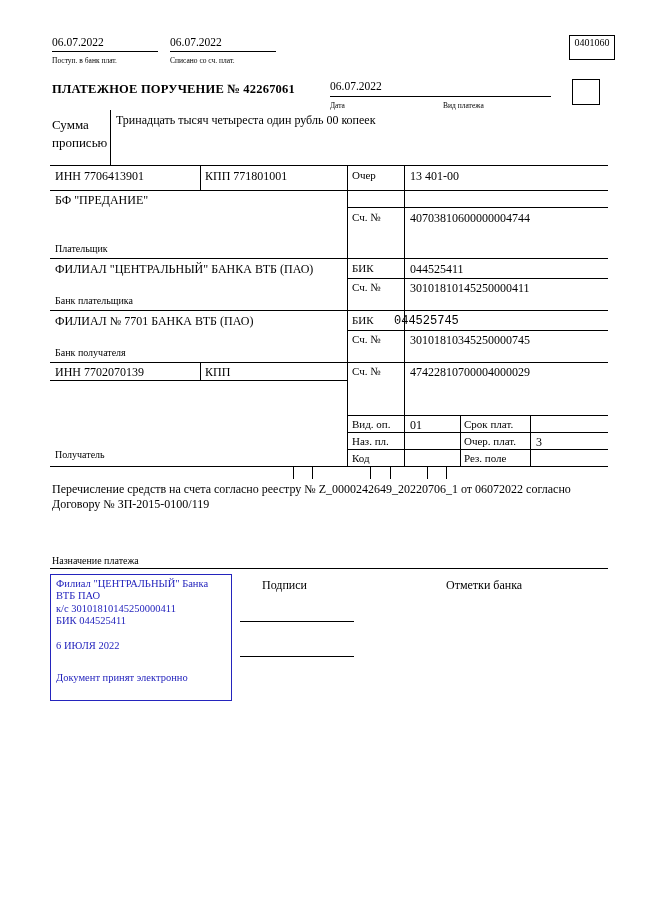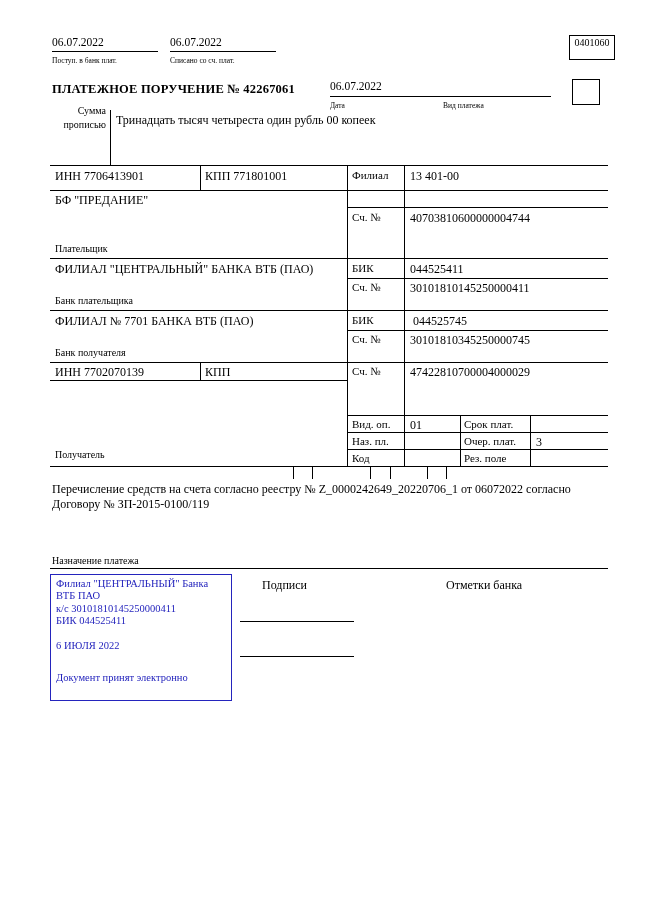--- a/index.html
+++ b/index.html
@@ -36,21 +36,21 @@
   <div class="abs date underl" style="left:170px;top:36px;width:106px;">06.07.2022</div>
   <div class="abs small" style="left:170px;top:56px;">Списано со сч. плат.</div>
   <div class="abs code-box" style="left:562px;top:35px;width:46px;height:25px;margin-left:7px;">0401060</div>
 
   <div class="abs title" style="left:52px;top:82px;">ПЛАТЕЖНОЕ ПОРУЧЕНИЕ № 42267061</div>
   <div class="abs date underl" style="left:330px;top:80px;width:221px;padding-bottom:4px;">06.07.2022</div>
   <div class="abs small" style="left:330px;top:101px;">Дата</div>
   <div class="abs small" style="left:443px;top:101px;">Вид платежа</div>
   <div class="abs empty-box" style="left:572px;top:79px;width:28px;height:26px;"></div>
 
-  <div class="abs lbl" style="left:52px;top:104px;width:54px;font-size:10px;line-height:1.35;text-align:right;">Сумма прописью</div>
+  <div class="abs lbl" style="left:52px;top:116px;width:54px;font-size:13px;line-height:1.35;">Сумма прописью</div>
   <div class="abs vline" style="left:110px;top:110px;height:55px;"></div>
   <div class="abs t" style="left:116px;top:113px;width:488px;">Тринадцать тысяч четыреста один рубль 00 копеек</div>
 
   <div>
     <div class="abs hline" style="left:50px;top:165px;width:558px;"></div>
     <div class="abs hline" style="left:50px;top:190px;width:558px;"></div>
     <div class="abs hline" style="left:347px;top:207px;width:261px;"></div>
     <div class="abs hline" style="left:50px;top:258px;width:558px;"></div>
     <div class="abs hline" style="left:347px;top:278px;width:261px;"></div>
     <div class="abs hline" style="left:50px;top:310px;width:558px;"></div>
@@ -71,37 +71,37 @@
     <div class="abs vline" style="left:293px;top:467px;height:12px;"></div>
     <div class="abs vline" style="left:312px;top:467px;height:12px;"></div>
     <div class="abs vline" style="left:370px;top:467px;height:12px;"></div>
     <div class="abs vline" style="left:390px;top:467px;height:12px;"></div>
     <div class="abs vline" style="left:427px;top:467px;height:12px;"></div>
     <div class="abs vline" style="left:446px;top:467px;height:12px;"></div>
   </div>
 
   <div class="abs t" style="left:55px;top:169px;">ИНН 7706413901</div>
   <div class="abs t" style="left:205px;top:169px;">КПП 771801001</div>
-  <div class="abs cl" style="left:352px;top:169px;">Филиал</div>
+  <div class="abs cl" style="left:352px;top:169px;">Очер</div>
   <div class="abs t" style="left:410px;top:169px;">13 401-00</div>
   <div class="abs t" style="left:55px;top:193px;">БФ "ПРЕДАНИЕ"</div>
   <div class="abs cl" style="left:352px;top:211px;">Сч. №</div>
   <div class="abs t" style="left:410px;top:211px;">40703810600000004744</div>
   <div class="abs lbl" style="left:55px;top:243px;">Плательщик</div>
 
   <div class="abs t" style="left:55px;top:262px;">ФИЛИАЛ "ЦЕНТРАЛЬНЫЙ" БАНКА ВТБ (ПАО)</div>
   <div class="abs cl" style="left:352px;top:262px;">БИК</div>
   <div class="abs t" style="left:410px;top:262px;">044525411</div>
   <div class="abs cl" style="left:352px;top:281px;">Сч. №</div>
   <div class="abs t" style="left:410px;top:281px;">30101810145250000411</div>
   <div class="abs lbl" style="left:55px;top:295px;">Банк плательщика</div>
 
   <div class="abs t" style="left:55px;top:314px;">ФИЛИАЛ № 7701 БАНКА ВТБ (ПАО)</div>
   <div class="abs cl" style="left:352px;top:314px;">БИК</div>
-  <div class="abs t" style="left:413px;top:314px;">044525745</div>
+  <div class="abs t" style="left:394px;top:314px;font-family:Liberation Mono, monospace;">044525745</div>
   <div class="abs cl" style="left:352px;top:333px;">Сч. №</div>
   <div class="abs t" style="left:410px;top:333px;">30101810345250000745</div>
   <div class="abs lbl" style="left:55px;top:347px;">Банк получателя</div>
 
   <div class="abs t" style="left:55px;top:365px;">ИНН 7702070139</div>
   <div class="abs t" style="left:205px;top:365px;">КПП</div>
   <div class="abs cl" style="left:352px;top:365px;">Сч. №</div>
   <div class="abs t" style="left:410px;top:365px;">47422810700004000029</div>
   <div class="abs lbl" style="left:55px;top:449px;">Получатель</div>
 

